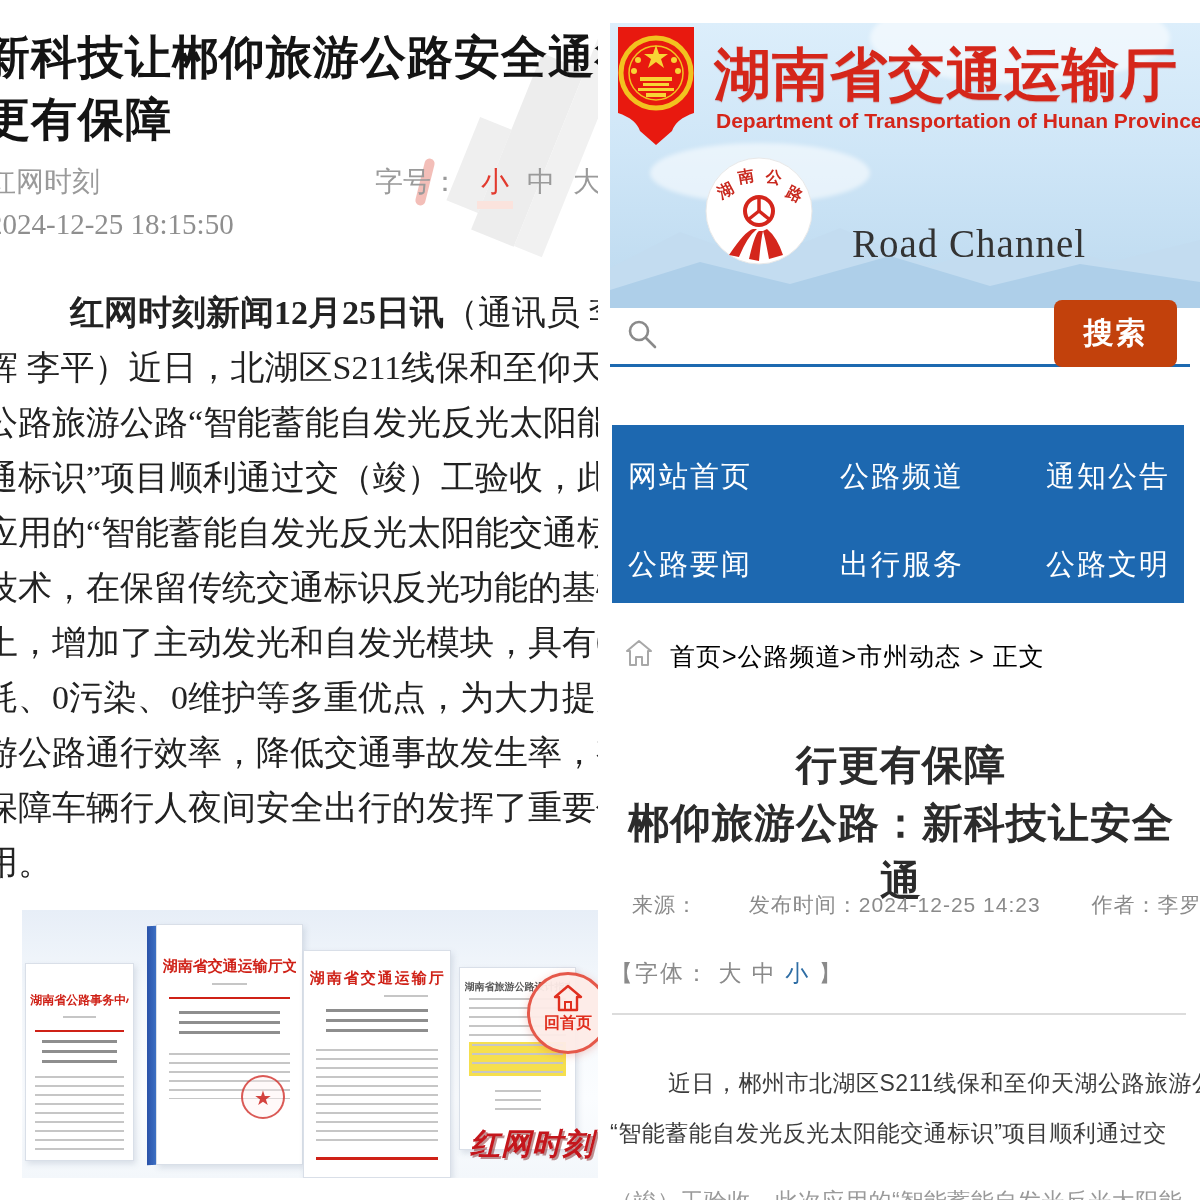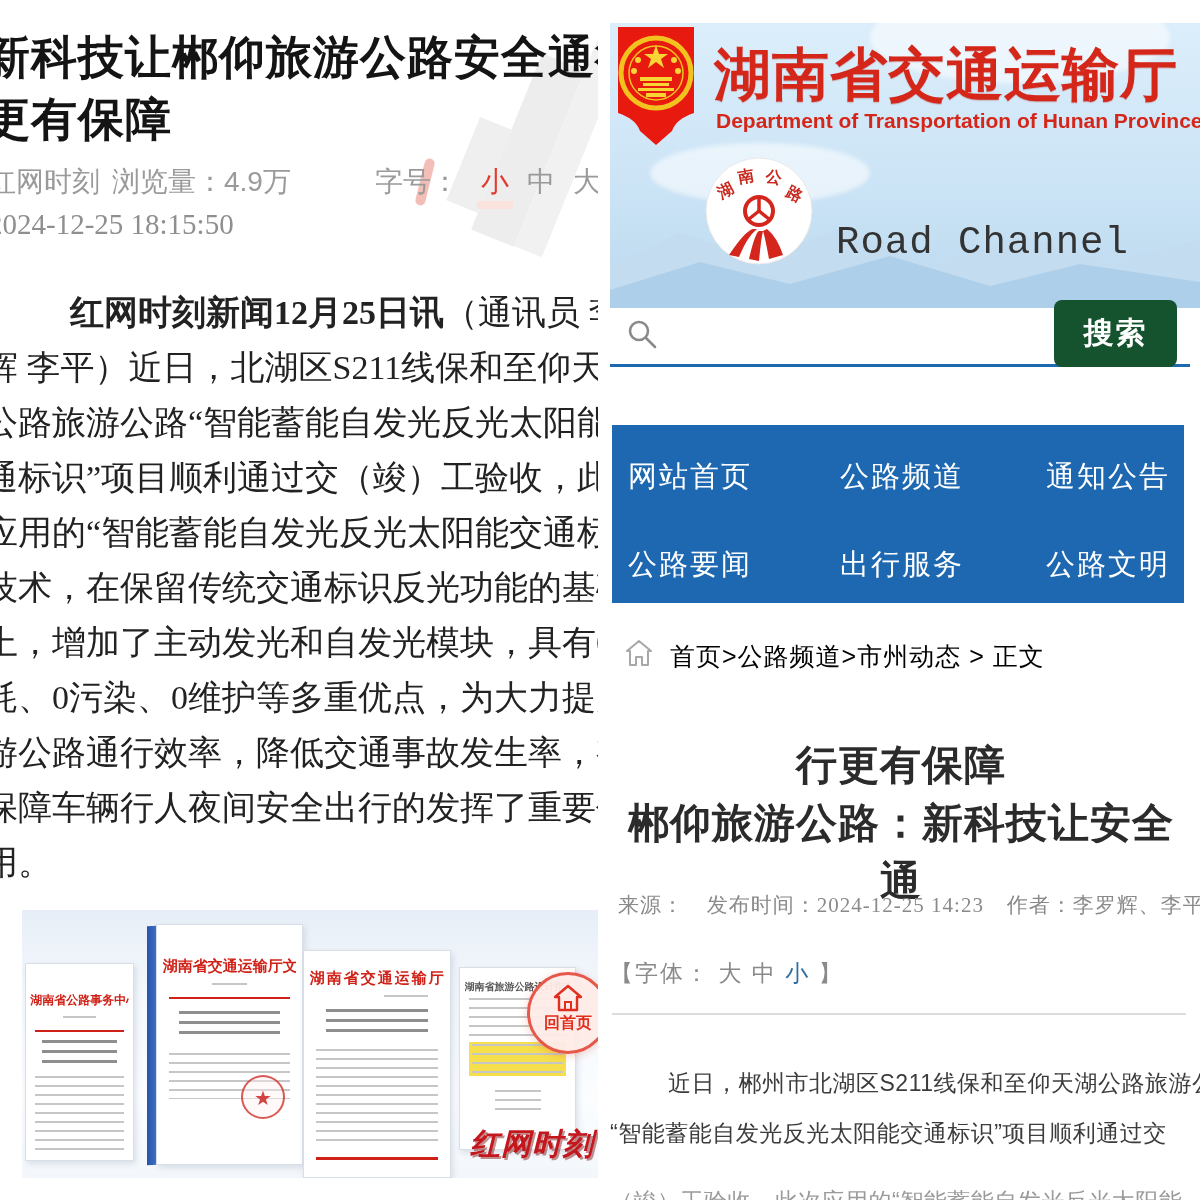--- a/index.html
+++ b/index.html
@@ -60,39 +60,39 @@
   .rp-banner{position:absolute;left:0;top:23px;width:590px;height:285px;overflow:hidden;
              background:linear-gradient(180deg,#dceefb 0%,#cfe6f7 45%,#bcd9ef 100%);}
   .rp-cloud{position:absolute;border-radius:50%;background:rgba(255,255,255,.55);filter:blur(2px);}
   .rp-mountains{position:absolute;left:0;bottom:0;width:100%;height:110px;}
   .rp-emblem{position:absolute;left:4px;top:4px;}
   .rp-org{position:absolute;left:104px;top:14px;font-size:57px;font-weight:bold;color:#d5261a;white-space:nowrap;letter-spacing:1px;
           text-shadow:0 1px 1px rgba(150,20,10,.25);}
   .rp-org-en{position:absolute;left:106px;top:86px;font-size:21px;font-weight:bold;color:#d5261a;white-space:nowrap;}
   .rp-roadlogo{position:absolute;left:93px;top:132px;}
   .rp-channel{position:absolute;left:222px;top:134px;font-size:54px;font-weight:bold;color:#dd1f12;white-space:nowrap;letter-spacing:3px;}
-  .rp-channel-en{position:absolute;left:226px;top:198px;font-size:39px;color:#333;white-space:nowrap;font-family:Liberation Mono, monospace;letter-spacing:1px;}
+  .rp-channel-en{position:absolute;left:242px;top:198px;font-size:39px;color:#333;white-space:nowrap;font-family:Liberation Serif, serif;letter-spacing:1px;}
   .rp-search{position:absolute;left:0;top:300px;width:590px;height:69px;}
   .rp-search-underline{position:absolute;left:0;top:64px;width:580px;height:3px;background:#1c69b0;}
   .rp-input{position:absolute;left:2px;top:3px;width:442px;height:62px;border:1px solid #c9c9c9;background:#fff;
             font-size:27px;color:#444;padding:0 14px 0 58px;outline:none;font-family:"Liberation Sans",sans-serif;}
   .rp-input::placeholder{color:#6f6f6f;opacity:1;}
   .rp-mag{position:absolute;left:16px;top:18px;pointer-events:none;}
-  .rp-search-btn{position:absolute;left:444px;top:0;width:123px;height:67px;background:#14532d;border:none;border-radius:8px;
+  .rp-search-btn{position:absolute;left:444px;top:0;width:123px;height:67px;background:#c2410c;border:none;border-radius:8px;
                  color:#fff;font-size:30px;font-weight:bold;letter-spacing:2px;cursor:pointer;font-family:"Liberation Sans",sans-serif;}
   .rp-nav{position:absolute;left:2px;top:425px;width:572px;height:178px;background:#1d68b0;}
   .rp-nav-item{position:absolute;color:#fff;font-size:29px;white-space:nowrap;letter-spacing:2px;cursor:pointer;}
   .n1{left:16px;top:32px;} .n2{left:228px;top:32px;} .n3{left:434px;top:32px;}
   .n4{left:16px;top:120px;} .n5{left:228px;top:120px;} .n6{left:434px;top:120px;}
   .rp-breadcrumb{position:absolute;left:14px;top:638px;height:36px;color:#000000;font-size:25px;}
   .rp-bc-text{position:absolute;left:46px;top:2px;white-space:nowrap;letter-spacing:1px;}
   .rp-atitle{position:absolute;left:0;top:736px;width:582px;text-align:center;font-size:41px;font-weight:bold;
              color:#2b2b2b;line-height:58px;letter-spacing:1px;}
   .rp-meta{position:absolute;left:0;top:891px;width:582px;text-align:center;font-size:21px;color:#8a8a8a;white-space:nowrap;letter-spacing:1px;}
-  .rp-meta span{margin:0 8px;font-family:Liberation Serif, serif;}
+  .rp-meta span{margin:0 22px;}
   .rp-fontsize{position:absolute;left:0;top:958px;width:582px;font-size:23px;color:#8a8a8a;letter-spacing:2px;}
   .rp-fs-small{color:#2e6da4;}
   .rp-divider{position:absolute;left:2px;top:1013px;width:574px;height:2px;background:#dcdcdc;}
   .rp-body-line{position:absolute;left:0px;width:640px;font-size:23px;color:#3c3c3c;white-space:nowrap;letter-spacing:0.5px;}
   .rb1{top:1068px;padding-left:58px;}
   .rb2{top:1118px;}
   .rb3{top:1186px;color:#9a9a9a;}
 </style>
 </head>
 <body>
@@ -105,21 +105,20 @@
     <div class="lp-wm3"></div>
     <div class="lp-wm-red"></div>
 
     <div class="lp-title">
       <span>新科技让郴仰旅游公路安全通行</span>
       <span class="t2">更有保障</span>
     </div>
 
     <div class="lp-meta">
       <span class="lp-src">红网时刻</span>
-      <span class="lp-views">浏览量：4.9万</span>
       <span class="lp-fslabel">字号：</span>
       <span class="lp-fs-s">小</span>
       <span class="lp-fs-m">中</span>
       <span class="lp-fs-l">大</span>
     </div>
 
     <div class="lp-date">2024-12-25 18:15:50</div>
 
     <div class="lp-body">
       <div class="lp-line indent">

